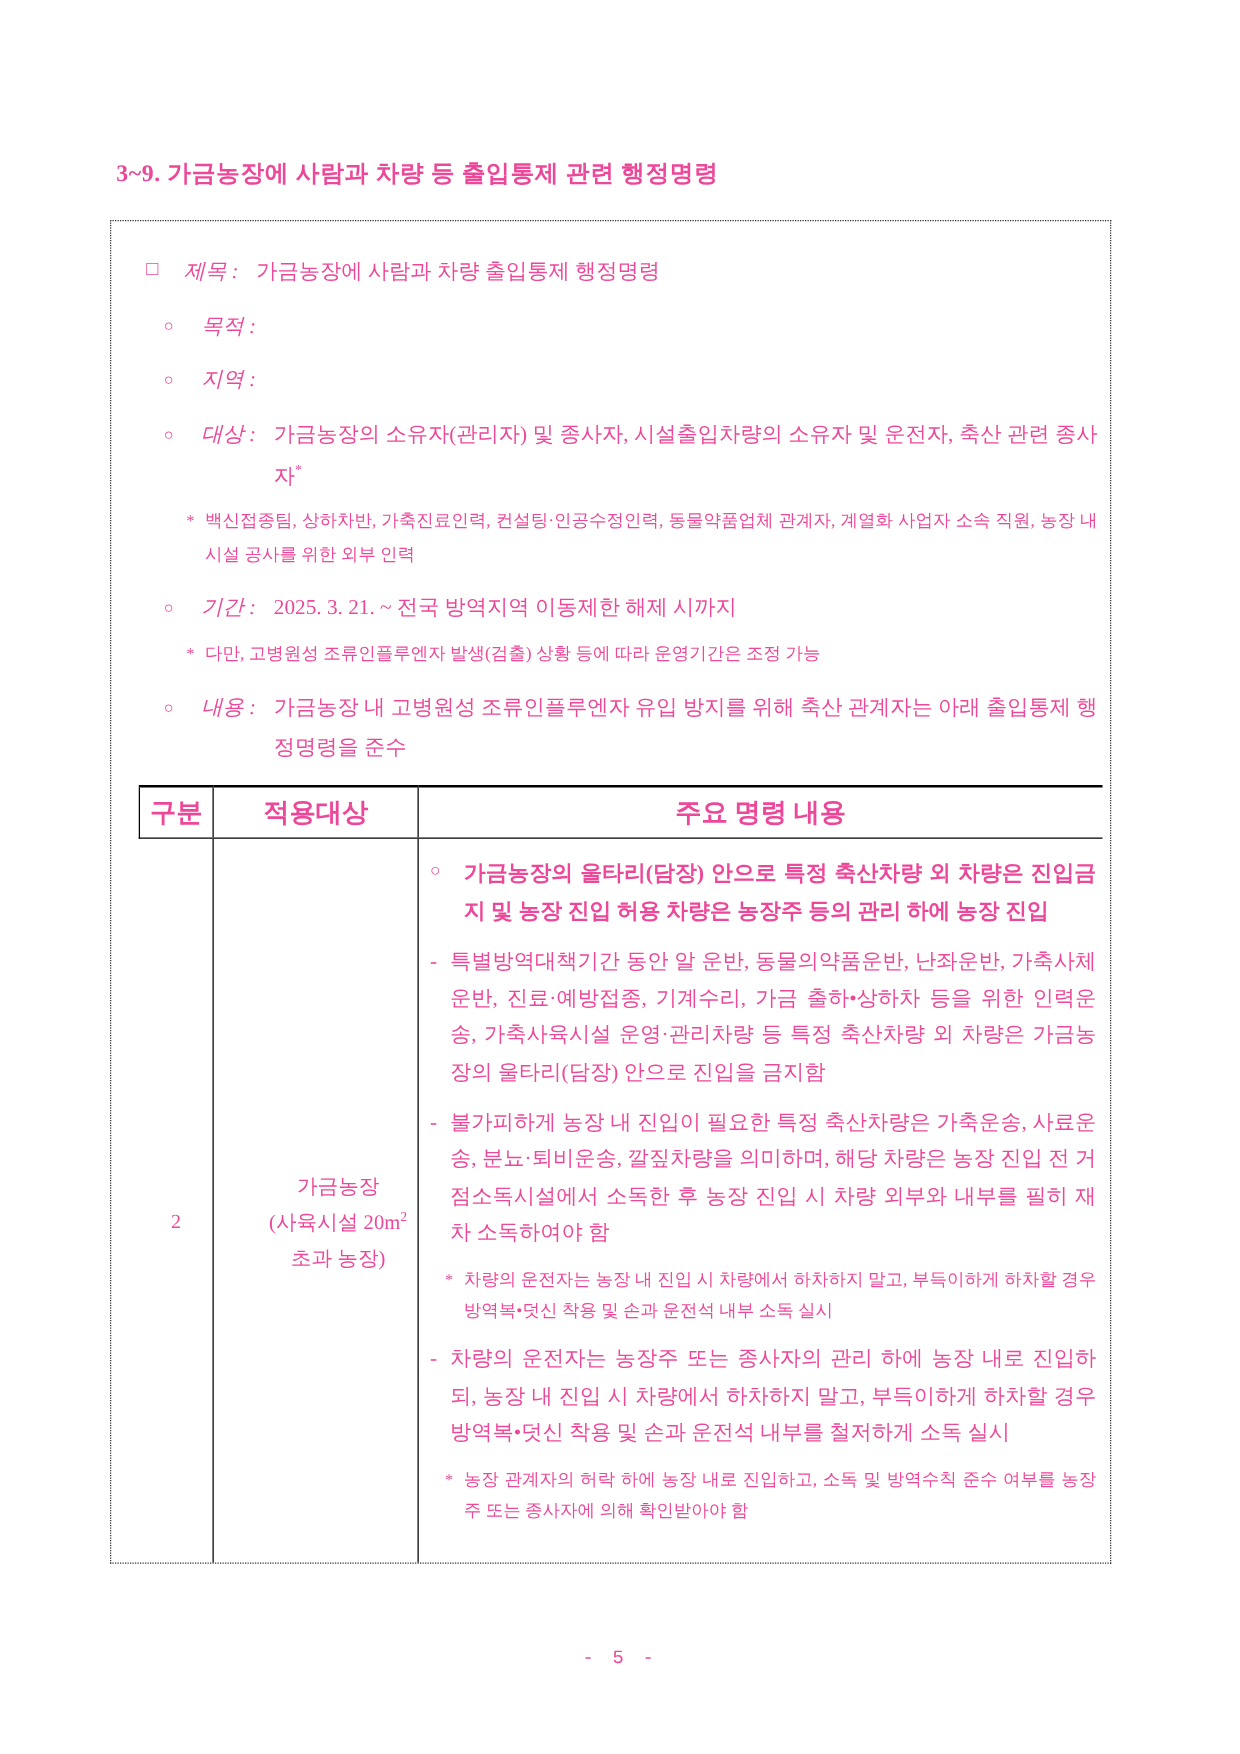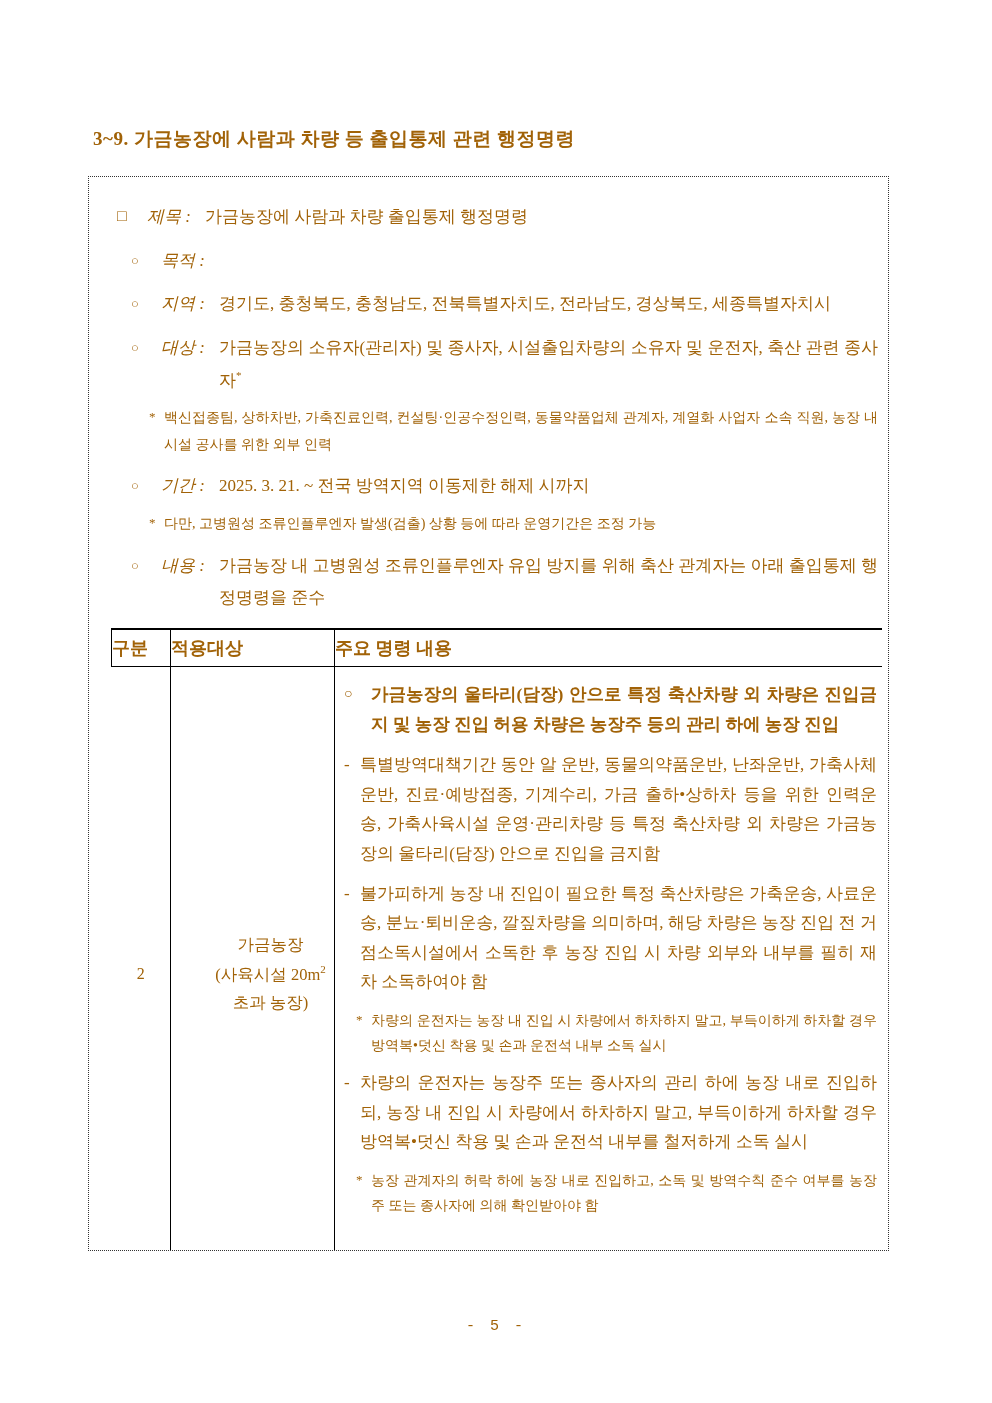--- a/index.html
+++ b/index.html
@@ -6,21 +6,21 @@
     margin: 0;
     padding: 0;
     background: #ffffff;
   }
   .page {
     position: relative;
     width: 992px;
     height: 1403px;
     background: #ffffff;
     font-family: "Liberation Serif", "DejaVu Serif", serif;
-    color: #a16207;
+    color: #ec4899;
     overflow: hidden;
   }
 
   
   .doc-title {
     position: absolute;
     left: 93px;
     top: 126px;
     font-size: 19px;
     font-weight: bold;
@@ -89,23 +89,23 @@
   .cmd-table {
     width: 771px;
     margin-top: 13px;
     border-collapse: collapse;
     table-layout: fixed;
   }
   .cmd-table th {
     border-top: 2px solid #000;
     border-bottom: 1.5px solid #000;
     font-weight: bold;
-    font-size: 18px;
+    font-size: 21px;
     padding: 6px 0;
-    text-align: left;
+    text-align: center;
   }
   .cmd-table th.col-no { width: 58px; border-left: 1.2px solid #000; }
   .cmd-table th.col-target { width: 163px; }
   .cmd-table th + th, .cmd-table td + td { border-left: 1px solid #000; }
   .cmd-table td { border-bottom: 2px solid #000; }
 
   .cell-no {
     text-align: center;
     vertical-align: middle;
     font-size: 16px;
@@ -173,21 +173,20 @@
     </div>
 
     <div class="b-item lvl1">
       <span class="b-marker mk-circle">○</span>
       <span class="b-label">목적 :</span>
     </div>
 
     <div class="b-item lvl1">
       <span class="b-marker mk-circle">○</span>
       <span class="b-label">지역 :</span>
-      <div class="b-text">경기도, 충청북도, 충청남도, 전북특별자치도, 전라남도, 경상북도, 세종특별자치시</div>
     </div>
 
     <div class="b-item lvl1">
       <span class="b-marker mk-circle">○</span>
       <span class="b-label">대상 :</span>
       <div class="b-text"><span>가금농장의 소유자(관리자) 및 종사자, 시설출입차량의 소유자 및 운전자, 축산 관련 종사자</span><sup class="sup-star">*</sup></div>
     </div>
 
     <div class="b-note">
       <span class="n-marker">*</span>

